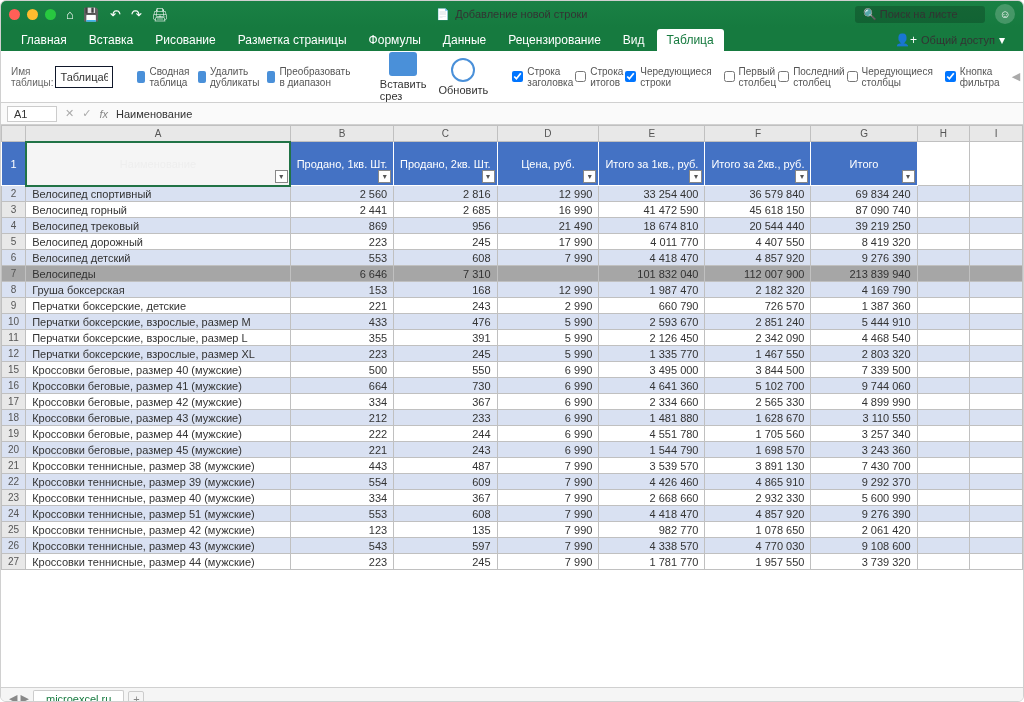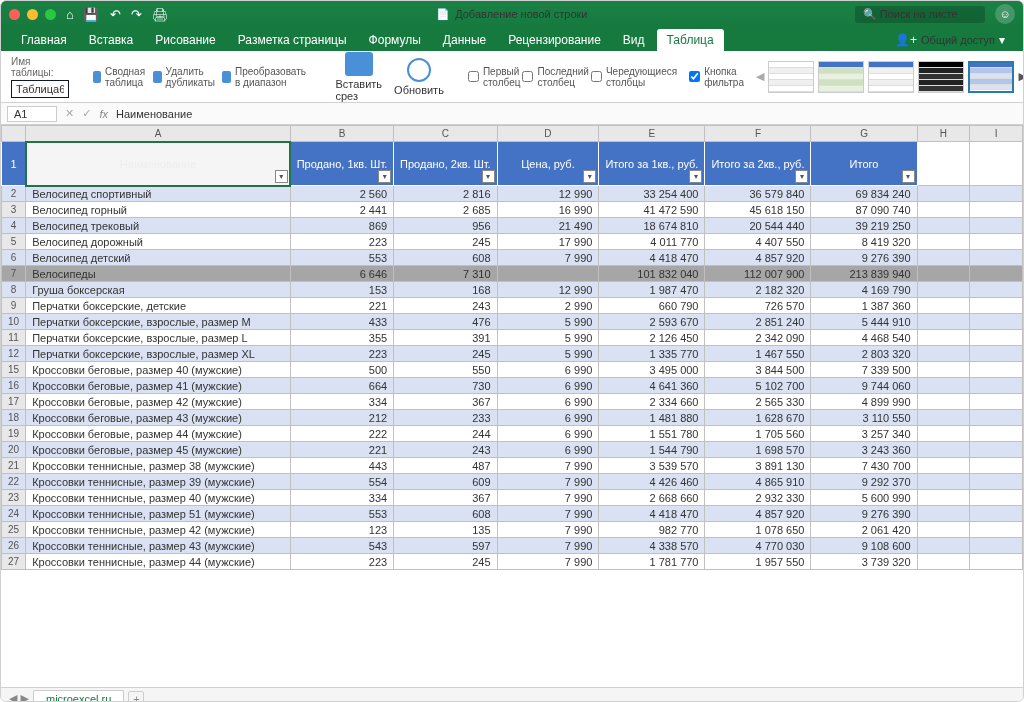--- a/index.html
+++ b/index.html
@@ -12,21 +12,21 @@
 .tb-icons span{color:#fff;font-size:13px;cursor:pointer}
 .title-center{position:absolute;left:50%;transform:translateX(-50%);display:flex;align-items:center;gap:5px;color:#fff;font-size:12px}
 .tb-right{margin-left:auto;display:flex;align-items:center;gap:10px}
 .search-box{background:rgba(0,0,0,.2);border-radius:3px;padding:2px 8px;color:#cde;font-size:11px;width:130px}
 .user-ico{width:20px;height:20px;border-radius:50%;background:rgba(255,255,255,.2);display:flex;align-items:center;justify-content:center;color:#fff}
 .menubar{height:24px;background:#167a3f;display:flex;align-items:flex-end;padding:0 10px;gap:2px}
 .mtab{padding:4px 10px;color:#fff;font-size:12px;cursor:pointer;border-radius:3px 3px 0 0}
 .mtab.active{background:#fff;color:#167a3f;font-weight:500}
 .share{margin-left:auto;color:#fff;font-size:12px;display:flex;align-items:center;gap:4px;padding:4px 8px}
 .ribbon{height:52px;background:#fff;border-bottom:1px solid #d0d0d0;display:flex;align-items:center;padding:4px 10px;gap:12px}
-.rib-grp{display:flex;flex-direction:column;gap:2px;font-size:10px;color:#555}
+.rib-grp{display:flex;flex-direction:row;gap:2px;font-size:10px;color:#555}
 .rib-grp label{font-size:10px;color:#666}
 .rib-grp input{border:1px solid #0f172a;padding:2px 4px;width:58px;font-size:11px}
 .rib-sep{width:1px;height:42px;background:#e0e0e0}
 .chk-col{display:flex;flex-direction:row;gap:2px}
 .chk{display:flex;align-items:center;gap:4px;font-size:10px;color:#555}
 .chk input{width:11px;height:11px}
 .big-btn{display:flex;flex-direction:column;align-items:center;gap:2px;font-size:10px;color:#555;cursor:pointer}
 .big-btn .ico{width:28px;height:24px;background:#4a90d9;border-radius:3px;position:relative}
 .big-btn .ico2{width:24px;height:24px;border:2px solid #4a90d9;border-radius:50%;position:relative}
 .styles-gallery{display:flex;gap:4px;margin-left:auto;align-items:center}
@@ -109,20 +109,25 @@
   <div class="rib-sep"></div>
   <div class="big-btn">
       <div class="ico"></div>
       <span>Вставить срез</span>
     </div>
   <div class="big-btn">
       <div class="ico2"></div>
       <span>Обновить</span>
     </div>
   <div class="rib-sep"></div>
+  <div class="chk-col" id="opts1">
+      <label class="chk"><input type="checkbox" checked="" style=""> Строка заголовка</label>
+      <label class="chk"><input type="checkbox" style=""> Строка итогов</label>
+      <label class="chk"><input type="checkbox" checked="" style=""> Чередующиеся строки</label>
+    </div>
   <div class="chk-col" id="opts2">
       <label class="chk"><input type="checkbox" style=""> Первый столбец</label>
       <label class="chk"><input type="checkbox" style=""> Последний столбец</label>
       <label class="chk"><input type="checkbox" style=""> Чередующиеся столбцы</label>
     </div>
   <div class="chk-col" id="opts3">
       <label class="chk"><input type="checkbox" checked="" style=""> Кнопка фильтра</label>
     </div>
   <div class="styles-gallery">
     <span style="color:#aaa">◀</span>
@@ -381,21 +386,21 @@
           <td class="num">3 110 550</td>
           <td></td>
           <td></td>
         </tr>
         <tr class="">
           <td class="rowhdr">19</td>
           <td>Кроссовки беговые, размер 44 (мужские)</td>
           <td class="num">222</td>
           <td class="num">244</td>
           <td class="num">6 990</td>
-          <td class="num">1 551 780</td>
+          <td class="num">4 551 780</td>
           <td class="num">1 705 560</td>
           <td class="num">3 257 340</td>
           <td></td>
           <td></td>
         </tr>
         <tr class="band">
           <td class="rowhdr">20</td>
           <td>Кроссовки беговые, размер 45 (мужские)</td>
           <td class="num">221</td>
           <td class="num">243</td>

